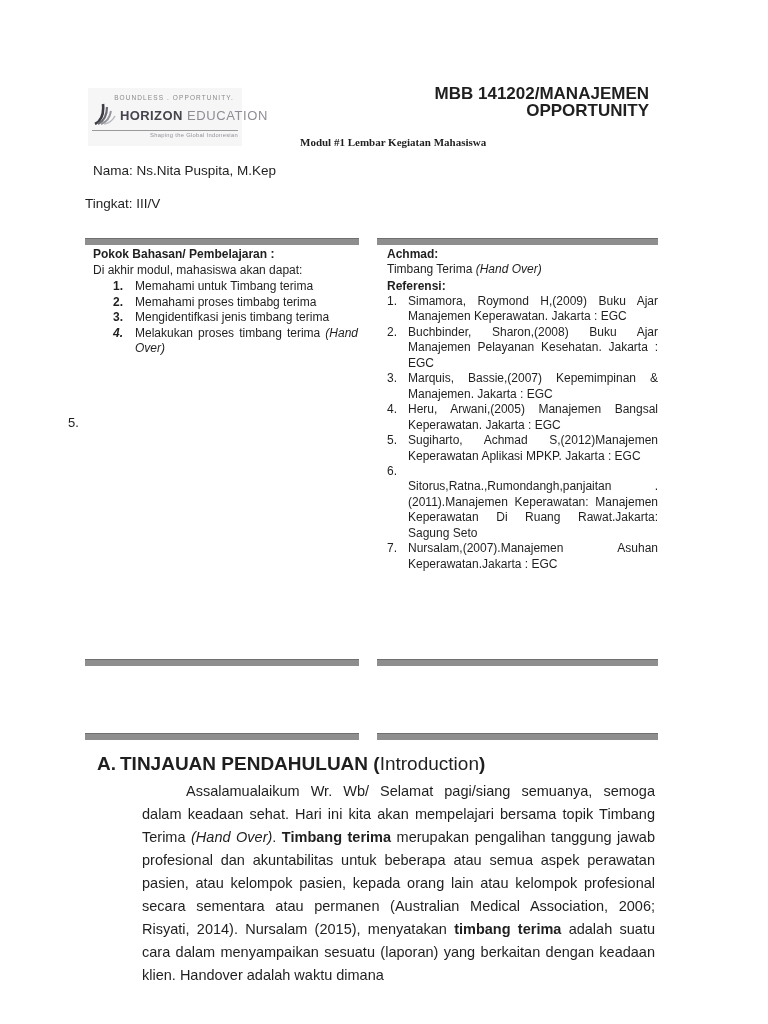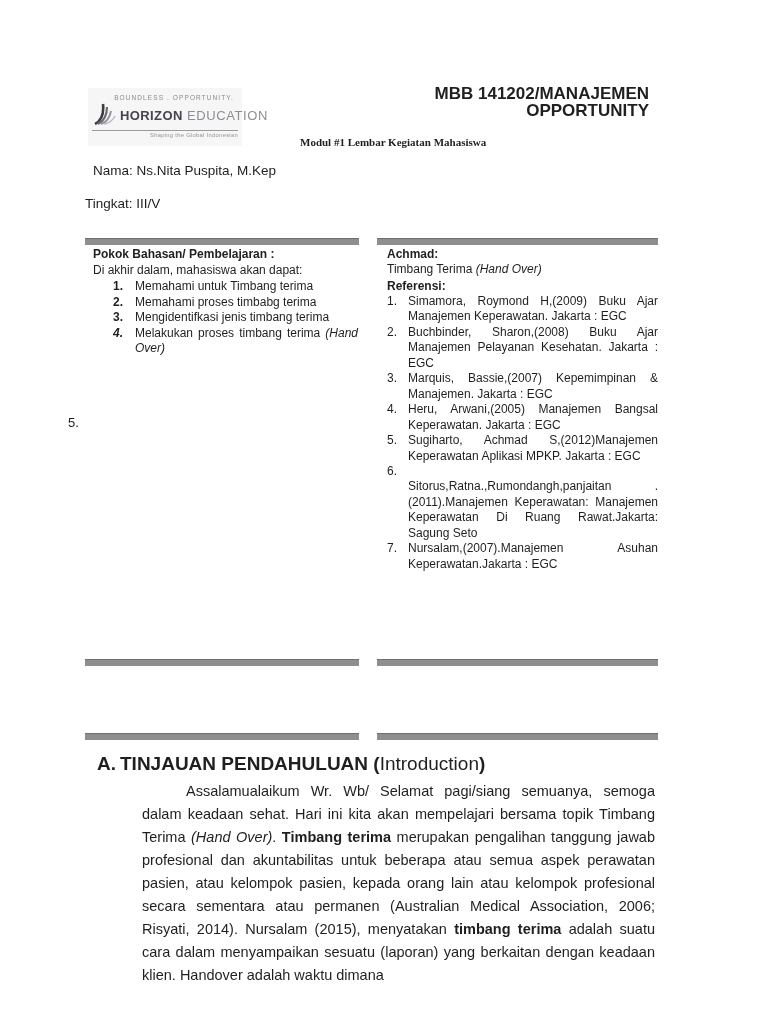--- a/index.html
+++ b/index.html
@@ -104,21 +104,21 @@
 
   <div class="bar l row1"></div>
   <div class="bar r row1"></div>
   <div class="bar l row2"></div>
   <div class="bar r row2"></div>
   <div class="bar l row3"></div>
   <div class="bar r row3"></div>
 
   <div class="col col-left">
     <div class="h">Pokok Bahasan/ Pembelajaran :</div>
-    <div class="intro">Di akhir dalam, mahasiswa akan dapat:</div>
+    <div class="intro">Di akhir modul, mahasiswa akan dapat:</div>
     <div class="objectives">
       <div class="obj">
         <span class="num">1.</span><span>Memahami untuk Timbang terima</span>
       </div>
       <div class="obj">
         <span class="num">2.</span><span>Memahami proses timbabg terima</span>
       </div>
       <div class="obj">
         <span class="num">3.</span><span>Mengidentifkasi jenis timbang terima</span>
       </div>

